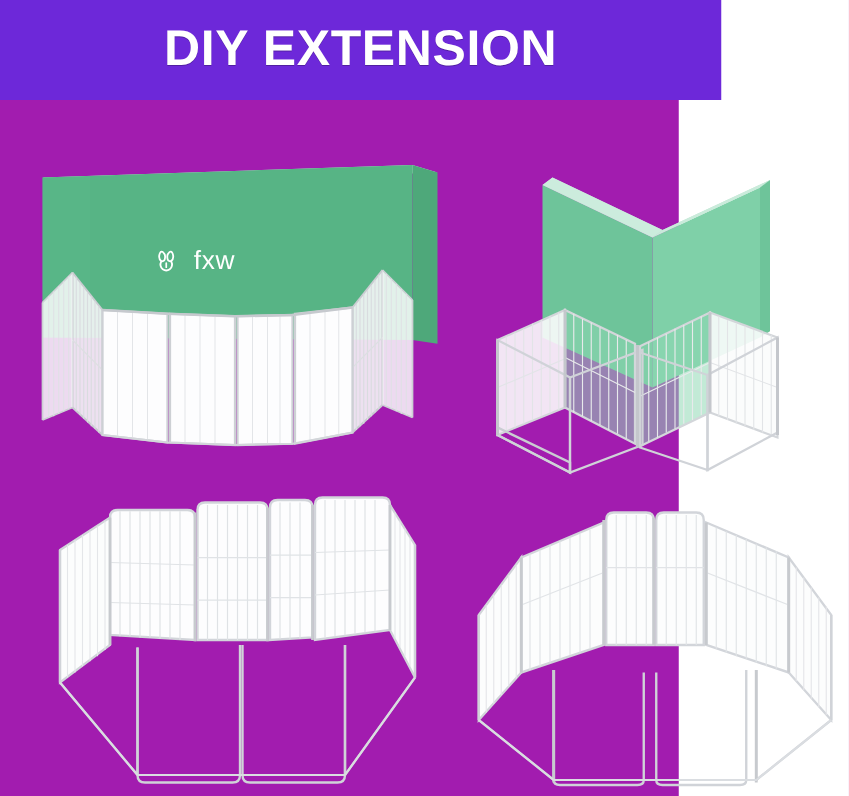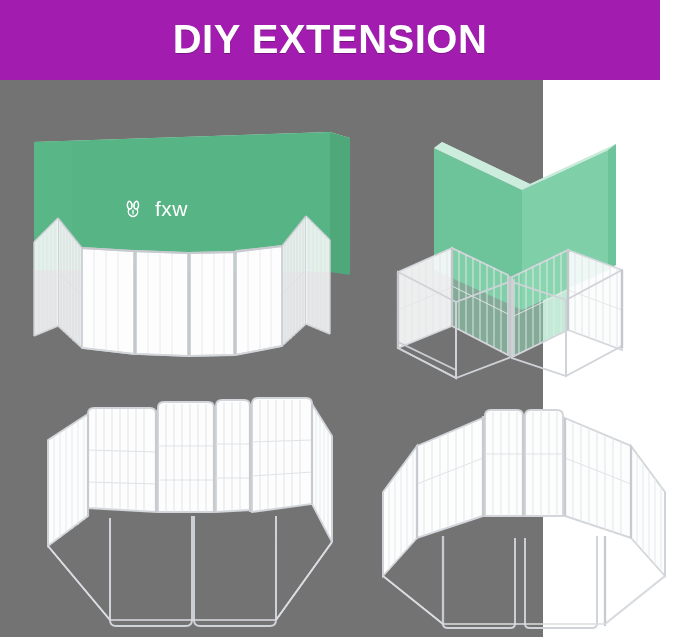--- a/index.html
+++ b/index.html
@@ -7,37 +7,37 @@
     width:679px;height:637px;
     background:#ffffff;
     font-family:"Liberation Sans", sans-serif;
     overflow:hidden;
     position:relative;
   }
   .page{position:relative;width:679px;height:637px;background:#fff;}
 
   
   .banner{
-    position:absolute;left:0;top:0;width:660px;height:80px;
-    background:#a21caf;
+    position:absolute;left:0;top:0;width:577px;height:80px;
+    background:#6d28d9;
     display:flex;align-items:center;justify-content:center;
   }
   .banner-title{
     color:#ffffff;
     font-family:"Liberation Sans", sans-serif;
     font-weight:bold;
     font-size:40px;
     letter-spacing:0.5px;
     line-height:1;
     margin:0;padding:0 0 2px 0;
     text-shadow:0 1px 0 rgba(0,0,0,.25);
   }
 
   
-  .figures{position:absolute;left:0;top:80px;width:543px;height:557px;background:#737373;}
+  .figures{position:absolute;left:0;top:80px;width:543px;height:557px;background:#a21caf;}
   .fig{position:absolute;}
   .fig svg{display:block;}
 
   #fig-wall-straight{left:12px;top:40px;width:352px;height:260px;}
   #fig-wall-corner{left:380px;top:40px;width:292px;height:260px;}
   #fig-pen-square{left:30px;top:300px;width:320px;height:250px;}
   #fig-pen-octagon{left:355px;top:300px;width:320px;height:250px;}
 
   .logo-wrap{
     position:absolute;

